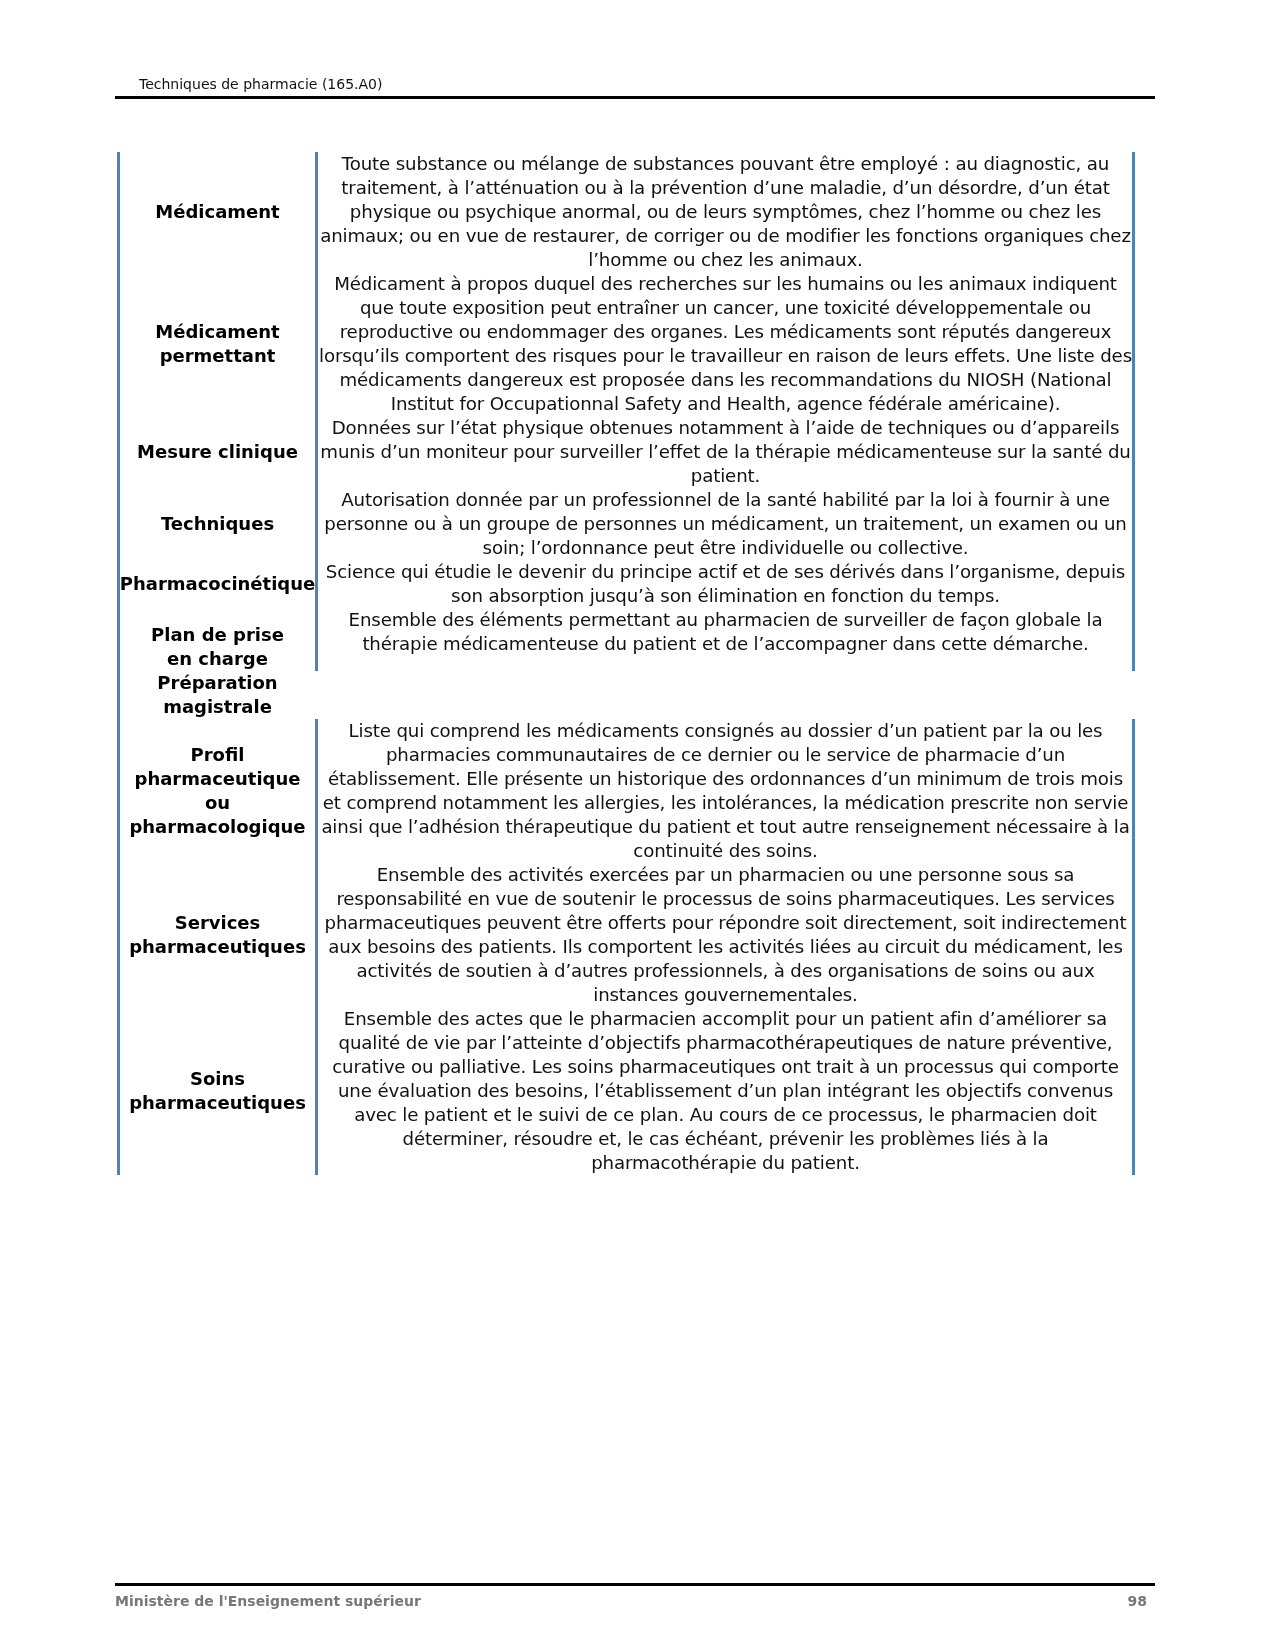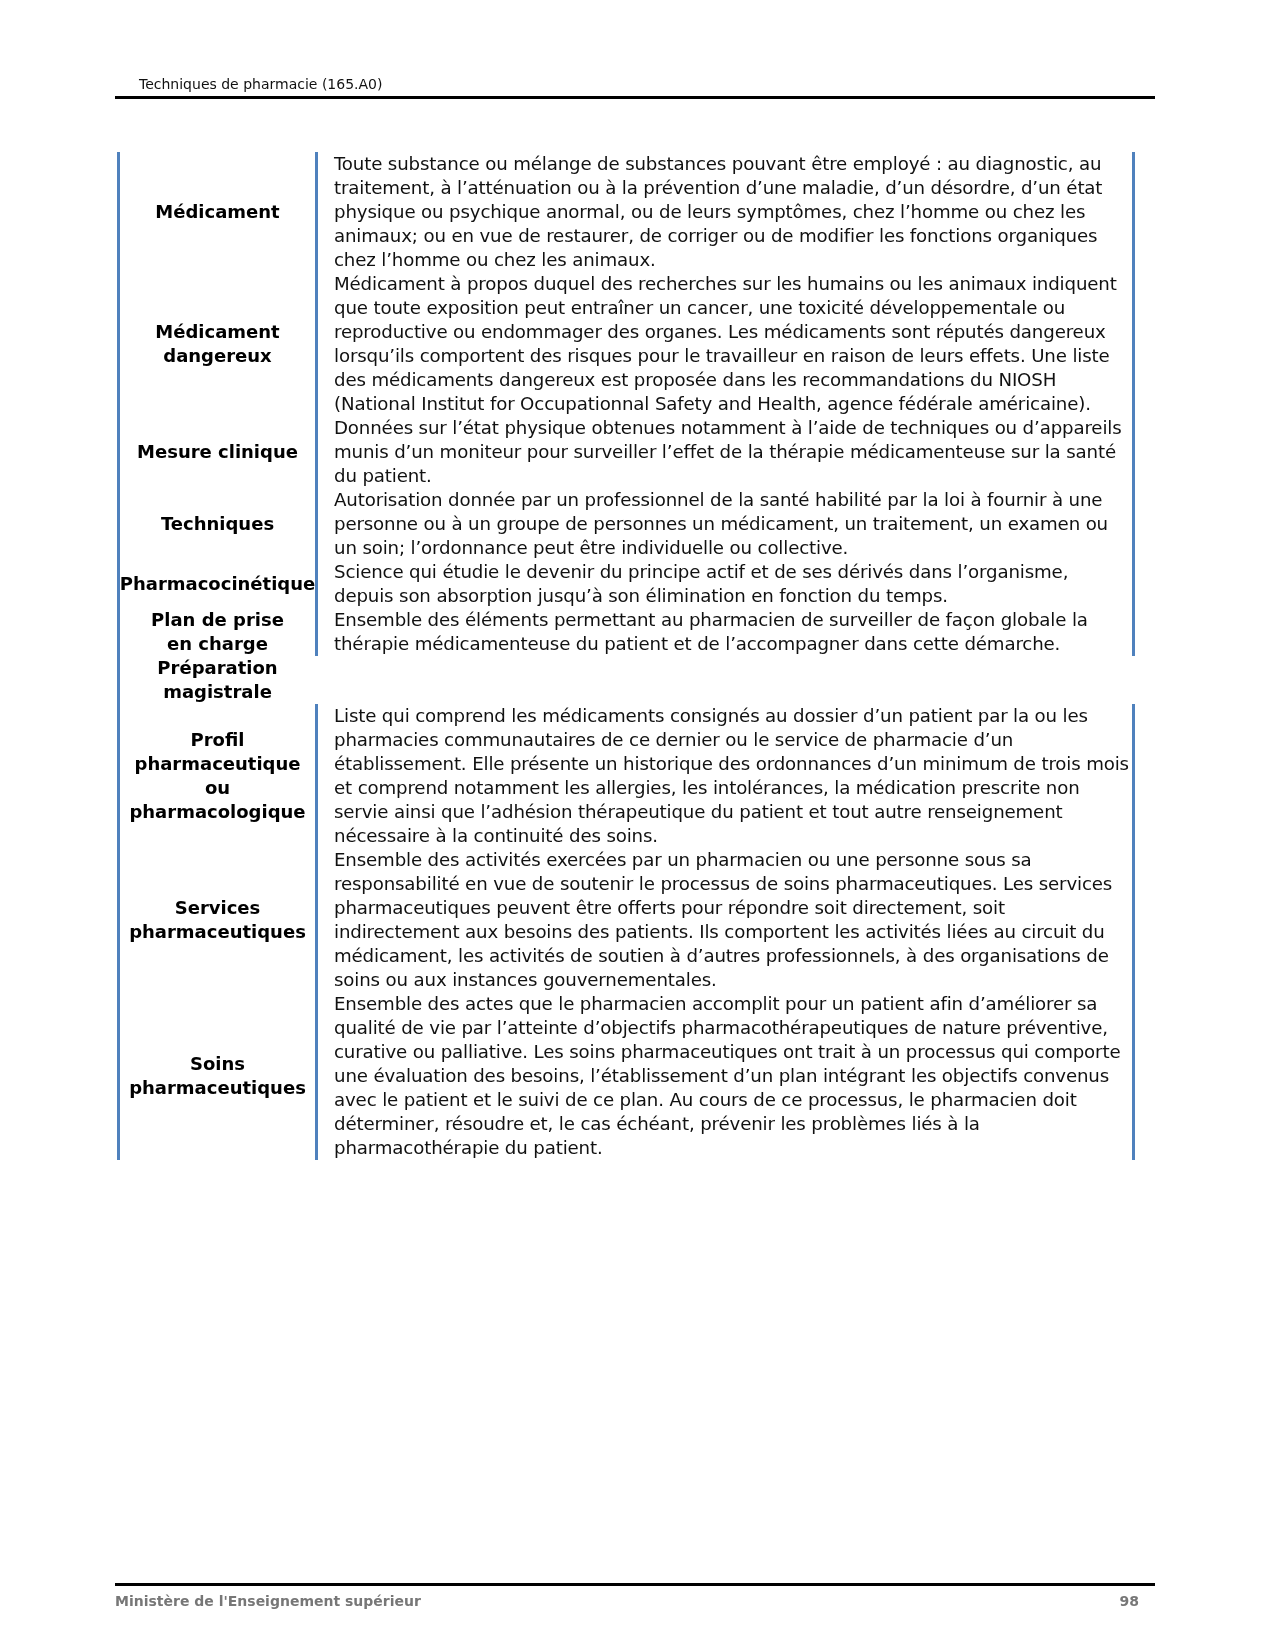--- a/index.html
+++ b/index.html
@@ -5,48 +5,48 @@
   html, body { margin: 0; padding: 0; background: #ffffff; }
   body { width: 1275px; height: 1650px; position: relative; overflow: hidden; font-family: "DejaVu Sans", sans-serif; color: #111; }
   .header { position: absolute; left: 115px; top: 75px; width: 1040px; }
   .header-title { font-size: 14px; color: #111; line-height: 18px; margin-left: 24px; }
   .header-rule { position: absolute; left: 0; top: 21px; width: 1040px; height: 3px; background: #000; }
 
   .glossary { position: absolute; left: 117px; top: 152px; width: 1040px; border-collapse: collapse; }
   .glossary .row { display: flex; }
   .term-cell { width: 198px; border-left: 3px solid #4f81bd; display: flex; align-items: center; justify-content: center; text-align: center; box-sizing: border-box; padding: 0 2px; }
   .term { font-weight: bold; font-size: 18px; line-height: 24px; color: #000; }
-  .def-cell { width: 820px; border-left: 3px solid #4f81bd; border-right: 3px solid #4f81bd; box-sizing: border-box; padding-left: 16px; }
+  .def-cell { width: 820px; border-left: 3px solid #4f81bd; border-right: 3px solid #4f81bd; box-sizing: border-box; padding-left: 1px; text-align: center; }
   .def { font-size: 18.2px; line-height: 24px; color: #111; letter-spacing: -0.15px; }
 
   .footer { position: absolute; left: 115px; top: 1583px; width: 1040px; }
   .footer-rule { position: absolute; left: 0; top: 0; width: 1040px; height: 3px; background: #000; }
   .footer-left { position: absolute; left: 0; top: 10px; font-size: 14px; font-weight: bold; color: #777; }
-  .footer-right { position: absolute; right: 16px; top: 10px; font-size: 14px; font-weight: bold; color: #777; }
+  .footer-right { position: absolute; right: 8px; top: 10px; font-size: 14px; font-weight: bold; color: #777; }
 </style>
 </head>
 <body>
 
 <div class="header">
   <div class="header-title">Techniques de pharmacie (165.A0)</div>
   <div class="header-rule"></div>
 </div>
 
 <div class="glossary">
   <div class="row">
     <div class="term-cell">
         <span class="term">Médicament</span>
       </div>
     <div class="def-cell">
         <div class="def">Toute substance ou mélange de substances pouvant être employé : au diagnostic, au traitement, à l’atténuation ou à la prévention d’une maladie, d’un désordre, d’un état physique ou psychique anormal, ou de leurs symptômes, chez l’homme ou chez les animaux; ou en vue de restaurer, de corriger ou de modifier les fonctions organiques chez l’homme ou chez les animaux.</div>
       </div>
   </div>
   <div class="row">
     <div class="term-cell">
-        <span class="term" style="padding:0 40px;">Médicament dangereux</span>
+        <span class="term" style="padding:0 40px;">Médicament permettant</span>
       </div>
     <div class="def-cell">
         <div class="def">Médicament à propos duquel des recherches sur les humains ou les animaux indiquent que toute exposition peut entraîner un cancer, une toxicité développementale ou reproductive ou endommager des organes. Les médicaments sont réputés dangereux lorsqu’ils comportent des risques pour le travailleur en raison de leurs effets. Une liste des médicaments dangereux est proposée dans les recommandations du NIOSH (National Institut for Occupationnal Safety and Health, agence fédérale américaine).</div>
       </div>
   </div>
   <div class="row">
     <div class="term-cell">
         <span class="term">Mesure clinique</span>
       </div>
     <div class="def-cell">
@@ -64,21 +64,21 @@
   <div class="row">
     <div class="term-cell">
         <span class="term">Pharmacocinétique</span>
       </div>
     <div class="def-cell">
         <div class="def">Science qui étudie le devenir du principe actif et de ses dérivés dans l’organisme, depuis son absorption jusqu’à son élimination en fonction du temps.</div>
       </div>
   </div>
   <div class="row">
     <div class="term-cell">
-        <span class="term" style="padding:0 18px;">Plan de prise en charge</span>
+        <span class="term" style="padding:0 18px;margin-top:15px;">Plan de prise en charge</span>
       </div>
     <div class="def-cell">
         <div class="def">Ensemble des éléments permettant au pharmacien de surveiller de façon globale la thérapie médicamenteuse du patient et de l’accompagner dans cette démarche.</div>
       </div>
   </div>
   <div class="row">
     <div class="term-cell">
         <span class="term" style="padding:0 40px;">Préparation magistrale</span>
       </div>
   </div>

